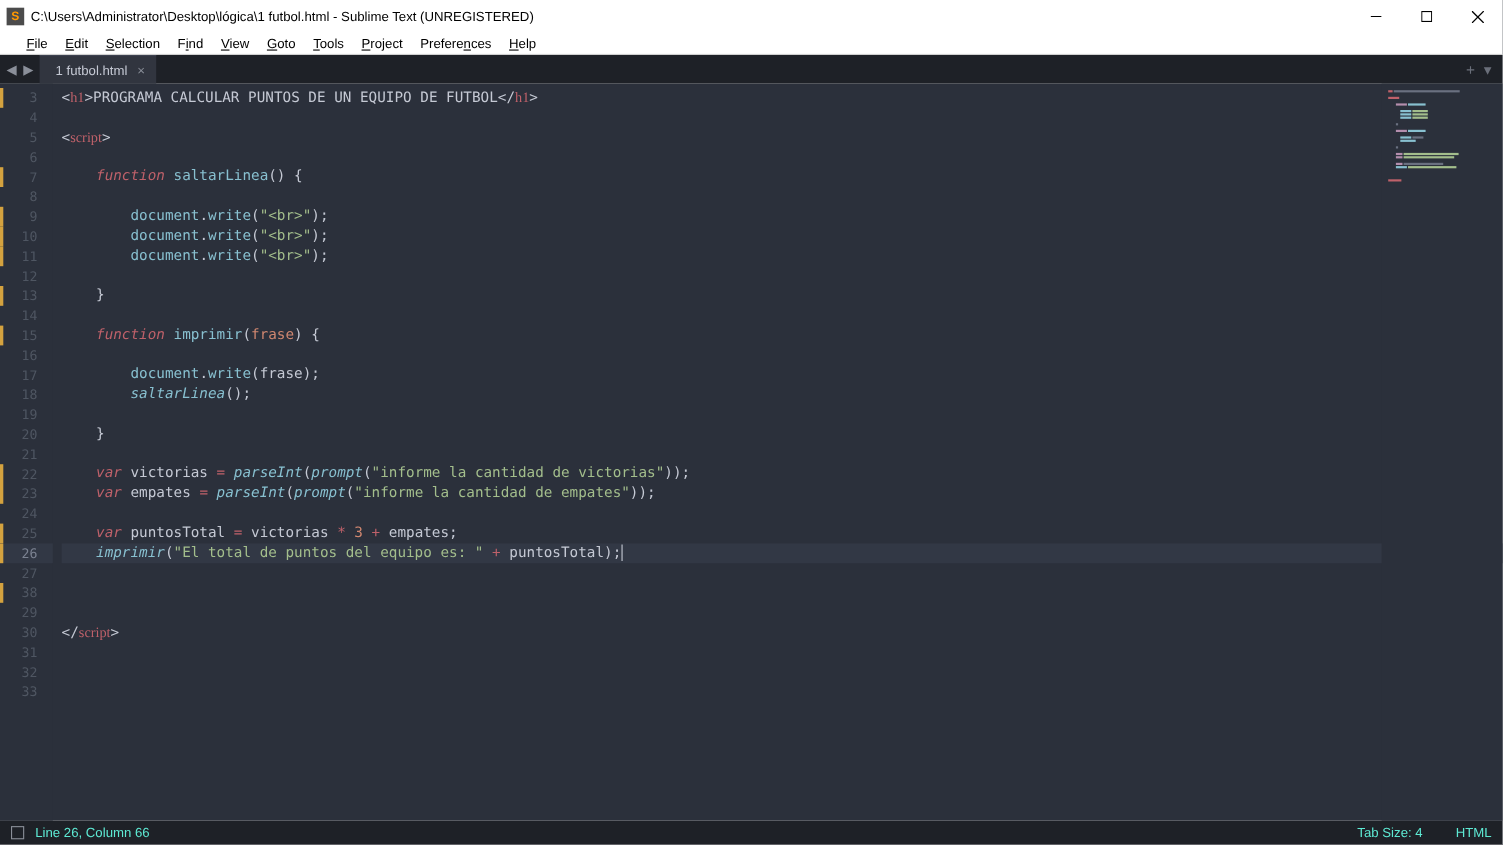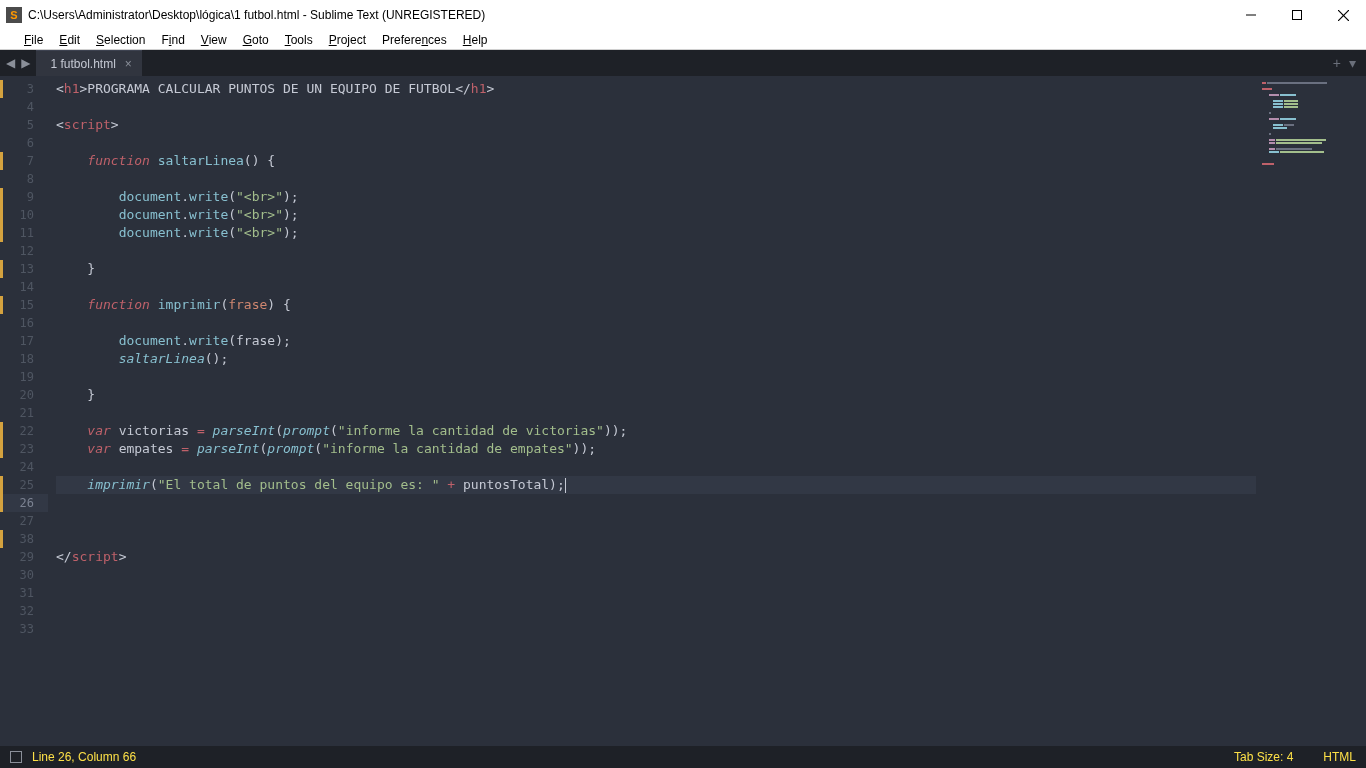--- a/index.html
+++ b/index.html
@@ -76,21 +76,21 @@
   width: 3px; height: 18px; background: #d4a23f;
 }
 .gnum.cur { background: #323845; color: #7b8291; }
 .code {
   flex: 1; padding-top: 4px; padding-left: 8px;
   font-family: Consolas, monospace; font-size: 13px;
   color: #c5c9d4; position: relative;
 }
 .ln { height: 18px; line-height: 18px; white-space: pre; }
 .ln.cur { background: #323845; }
-.t-tag { color: #bf616a; }
+.t-tag { color: #bf616a; font-family: Liberation Serif, serif; }
 .t-brk { color: #c5c9d4; }
 .t-txt { color: #c5c9d4; }
 .t-st { color: #bf616a; font-style: italic; }
 .t-fn { color: #88c0d0; }
 .t-fnc { color: #88c0d0; font-style: italic; }
 .t-pr { color: #d08770; }
 .t-var { color: #c5c9d4; }
 .t-obj { color: #88c0d0; }
 .t-op { color: #bf616a; }
 .t-str { color: #a3be8c; }
@@ -100,21 +100,21 @@
   display: inline-block; width: 1px; height: 15px;
   background: #c5c9d4; vertical-align: middle; margin-left: 0;
 }
 .minimap {
   position: absolute; right: 0; top: 0; width: 110px; height: 100%;
   background: #2b303b; padding: 6px 6px 0 6px;
 }
 .mm-line { height: 2px; margin-bottom: 1px; display: flex; gap: 1px; }
 .mm-seg { height: 2px; }
 .statusbar {
-  height: 22px; background: #1e2127; color: #fde047;
+  height: 22px; background: #1e2127; color: #5eead4;
   display: flex; align-items: center; font-size: 12px;
   padding: 0 10px;
 }
 .sb-icon {
   width: 12px; height: 12px; border: 1px solid #8a8f99;
   margin-right: 10px;
 }
 .sb-right { margin-left: auto; display: flex; gap: 30px; text-align: center; }
 </style>
 </head>
@@ -221,20 +221,21 @@
     <div class="ln">    <span class="t-st">function</span> <span class="t-fn">imprimir</span><span class="t-pun">(</span><span class="t-pr">frase</span><span class="t-pun">)</span> <span class="t-pun">{</span></div>
     <div class="ln"></div>
     <div class="ln">        <span class="t-obj">document</span><span class="t-pun">.</span><span class="t-fn">write</span><span class="t-pun">(</span><span class="t-var">frase</span><span class="t-pun">)</span><span class="t-pun">;</span></div>
     <div class="ln">        <span class="t-fnc">saltarLinea</span><span class="t-pun">(</span><span class="t-pun">)</span><span class="t-pun">;</span></div>
     <div class="ln"></div>
     <div class="ln">    <span class="t-pun">}</span></div>
     <div class="ln"></div>
     <div class="ln">    <span class="t-st">var</span> <span class="t-var">victorias</span> <span class="t-op">=</span> <span class="t-fnc">parseInt</span><span class="t-pun">(</span><span class="t-fnc">prompt</span><span class="t-pun">(</span><span class="t-str">"informe la cantidad de victorias"</span><span class="t-pun">)</span><span class="t-pun">)</span><span class="t-pun">;</span></div>
     <div class="ln">    <span class="t-st">var</span> <span class="t-var">empates</span> <span class="t-op">=</span> <span class="t-fnc">parseInt</span><span class="t-pun">(</span><span class="t-fnc">prompt</span><span class="t-pun">(</span><span class="t-str">"informe la cantidad de empates"</span><span class="t-pun">)</span><span class="t-pun">)</span><span class="t-pun">;</span></div>
     <div class="ln"></div>
+    <div class="ln">    <span class="t-st">var</span> <span class="t-var">puntosTotal</span> <span class="t-op">=</span> <span class="t-var">victorias</span> <span class="t-op">*</span> <span class="t-num">3</span> <span class="t-op">+</span> <span class="t-var">empates</span><span class="t-pun">;</span></div>
     <div class="ln cur">    <span class="t-fnc">imprimir</span><span class="t-pun">(</span><span class="t-str">"El total de puntos del equipo es: "</span> <span class="t-op">+</span> <span class="t-var">puntosTotal</span><span class="t-pun">)</span><span class="t-pun">;</span><span class="cursor"></span></div>
     <div class="ln"></div>
     <div class="ln"></div>
     <div class="ln"></div>
     <div class="ln"><span class="t-brk">&lt;/</span><span class="t-tag">script</span><span class="t-brk">&gt;</span></div>
     <div class="ln"></div>
     <div class="ln"></div>
     <div class="ln"></div>
   </div>
   <div class="minimap">

